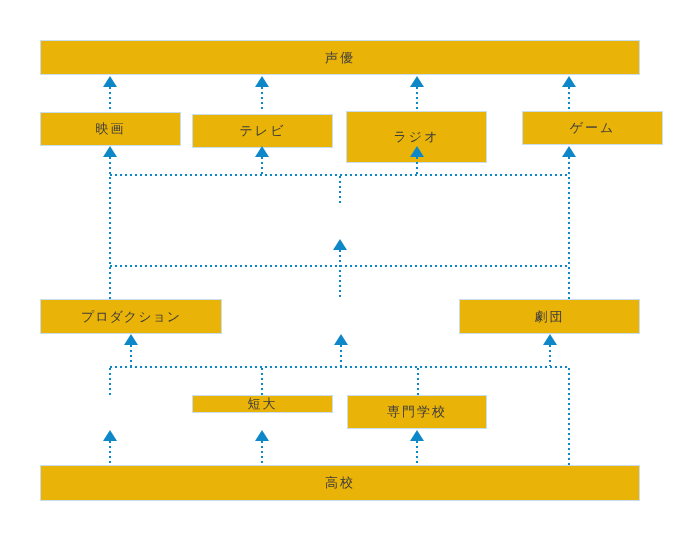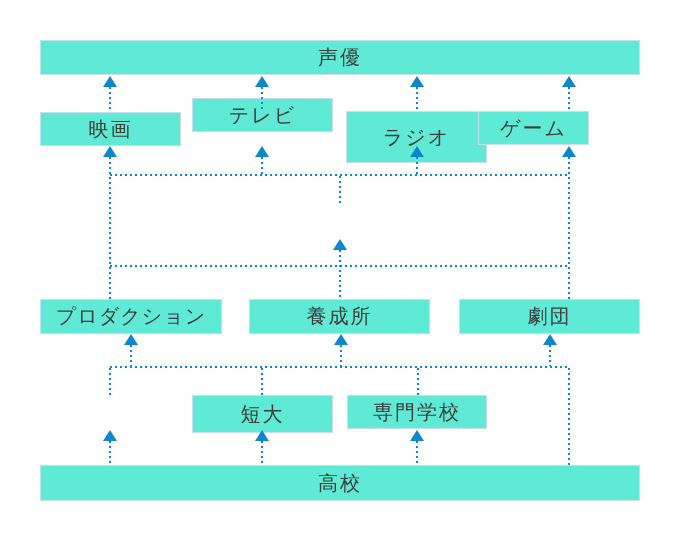--- a/index.html
+++ b/index.html
@@ -2,23 +2,23 @@
 <html><head>
 <meta charset="utf-8">
 <style>
   html,body{margin:0;padding:0;background:#ffffff;}
   .canvas{
     position:relative;width:680px;height:540px;background:#ffffff;
     font-family:"Liberation Sans","DejaVu Sans",sans-serif;overflow:hidden;
   }
   .node{
     position:absolute;box-sizing:border-box;
-    background:#5eead4;border:1px solid #c8ddee;
+    background:#eab308;border:1px solid #c8ddee;
     display:flex;align-items:center;justify-content:center;
-    font-size:20px;font-weight:400;color:#3c3c3c;letter-spacing:2px;
+    font-size:13px;font-weight:400;color:#3c3c3c;letter-spacing:2px;
   }
   .hline{
     position:absolute;height:2px;
     background-image:repeating-linear-gradient(90deg,#0e87c8 0 2px,transparent 2px 5px);
   }
   .vline{
     position:absolute;width:2px;
     background-image:repeating-linear-gradient(180deg,#0e87c8 0 2px,transparent 2px 5px);
   }
   .arrow{
@@ -28,30 +28,29 @@
   }
 </style>
 </head>
 <body>
 
 <div class="canvas">
 
   <div class="node" style="left:40px;top:40px;width:600px;height:35px">声優</div>
 
   <div class="node" style="left:40px;top:112px;width:141px;height:34px">映画</div>
-  <div class="node" style="left:192px;top:98px;width:141px;height:34px">テレビ</div>
+  <div class="node" style="left:192px;top:114px;width:141px;height:34px">テレビ</div>
   <div class="node" style="left:346px;top:111px;width:141px;height:52px">ラジオ</div>
-  <div class="node" style="left:478px;top:111px;width:111px;height:34px">ゲーム</div>
+  <div class="node" style="left:522px;top:111px;width:141px;height:34px">ゲーム</div>
 
 
   <div class="node" style="left:40px;top:299px;width:182px;height:35px;letter-spacing:1px">プロダクション</div>
-  <div class="node" style="left:249px;top:299px;width:181px;height:35px">養成所</div>
   <div class="node" style="left:459px;top:299px;width:181px;height:35px">劇団</div>
 
-  <div class="node" style="left:192px;top:395px;width:141px;height:38px">短大</div>
+  <div class="node" style="left:192px;top:395px;width:141px;height:18px">短大</div>
   <div class="node" style="left:347px;top:395px;width:140px;height:34px">専門学校</div>
 
   <div class="node" style="left:40px;top:465px;width:600px;height:36px">高校</div>
 
   <div class="hline" style="left:110px;top:174px;width:460px"></div>
   <div class="hline" style="left:110px;top:265px;width:459px"></div>
   <div class="hline" style="left:110px;top:366px;width:459px"></div>
 
   <div class="arrow" style="left:103px;top:76px"></div>
   <div class="vline" style="left:109px;top:87px;height:24px"></div>

